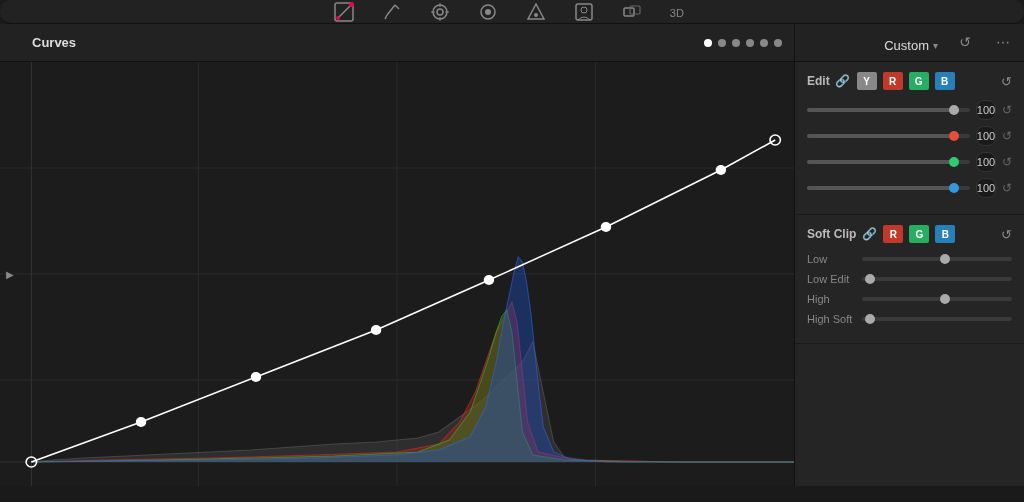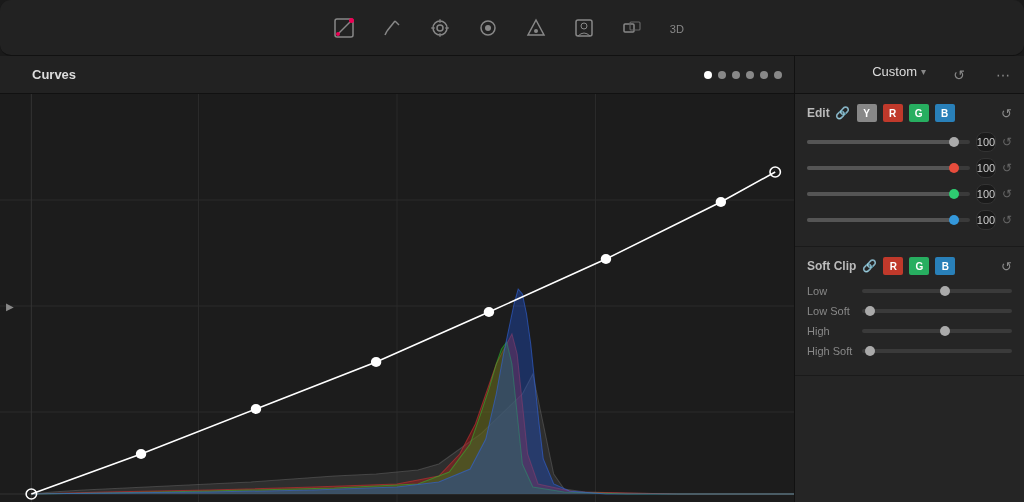--- a/index.html
+++ b/index.html
@@ -8,21 +8,21 @@
       font-family: Arial, sans-serif;
       color: #ccc;
       width: 1024px;
       height: 502px;
       overflow: hidden;
     }
 
     
     .toolbar {
       background: #222;
-      height: 56px;
+      height: 24px;
       display: flex;
       align-items: center;
       justify-content: center;
       gap: 24px;
       border-bottom: 1px solid #111;
       border-radius: 11px;
     }
     .toolbar-icon {
       width: 24px;
       height: 24px;
@@ -102,26 +102,26 @@
       background: #252525;
       border-left: 1px solid #111;
       display: flex;
       flex-direction: column;
       padding: 0;
     }
 
     
     .right-header {
       display: flex;
-      align-items: flex-start;
+      align-items: flex-end;
       padding: 8px 10px;
       background: #222;
       height: 38px;
       border-bottom: 1px solid #111;
-      gap: 22px;
+      gap: 16px;
     }
     .preset-dropdown {
       margin-left: auto;
       display: flex;
       align-items: center;
       gap: 4px;
       cursor: pointer;
     }
     .preset-label {
       font-size: 13px;
@@ -487,21 +487,21 @@
       </div>
 
       <div class="soft-clip-row">
         <span class="soft-clip-label">Low</span>
         <div class="soft-clip-track">
           <div class="soft-clip-thumb" style="left:calc(55% - 5px)"></div>
         </div>
       </div>
 
       <div class="soft-clip-row">
-        <span class="soft-clip-label">Low Soft</span>
+        <span class="soft-clip-label">Low Edit</span>
         <div class="soft-clip-track">
           <div class="soft-clip-thumb" style="left:calc(5% - 5px)"></div>
         </div>
       </div>
 
       <div class="soft-clip-row">
         <span class="soft-clip-label">High</span>
         <div class="soft-clip-track">
           <div class="soft-clip-thumb" style="left:calc(55% - 5px)"></div>
         </div>

